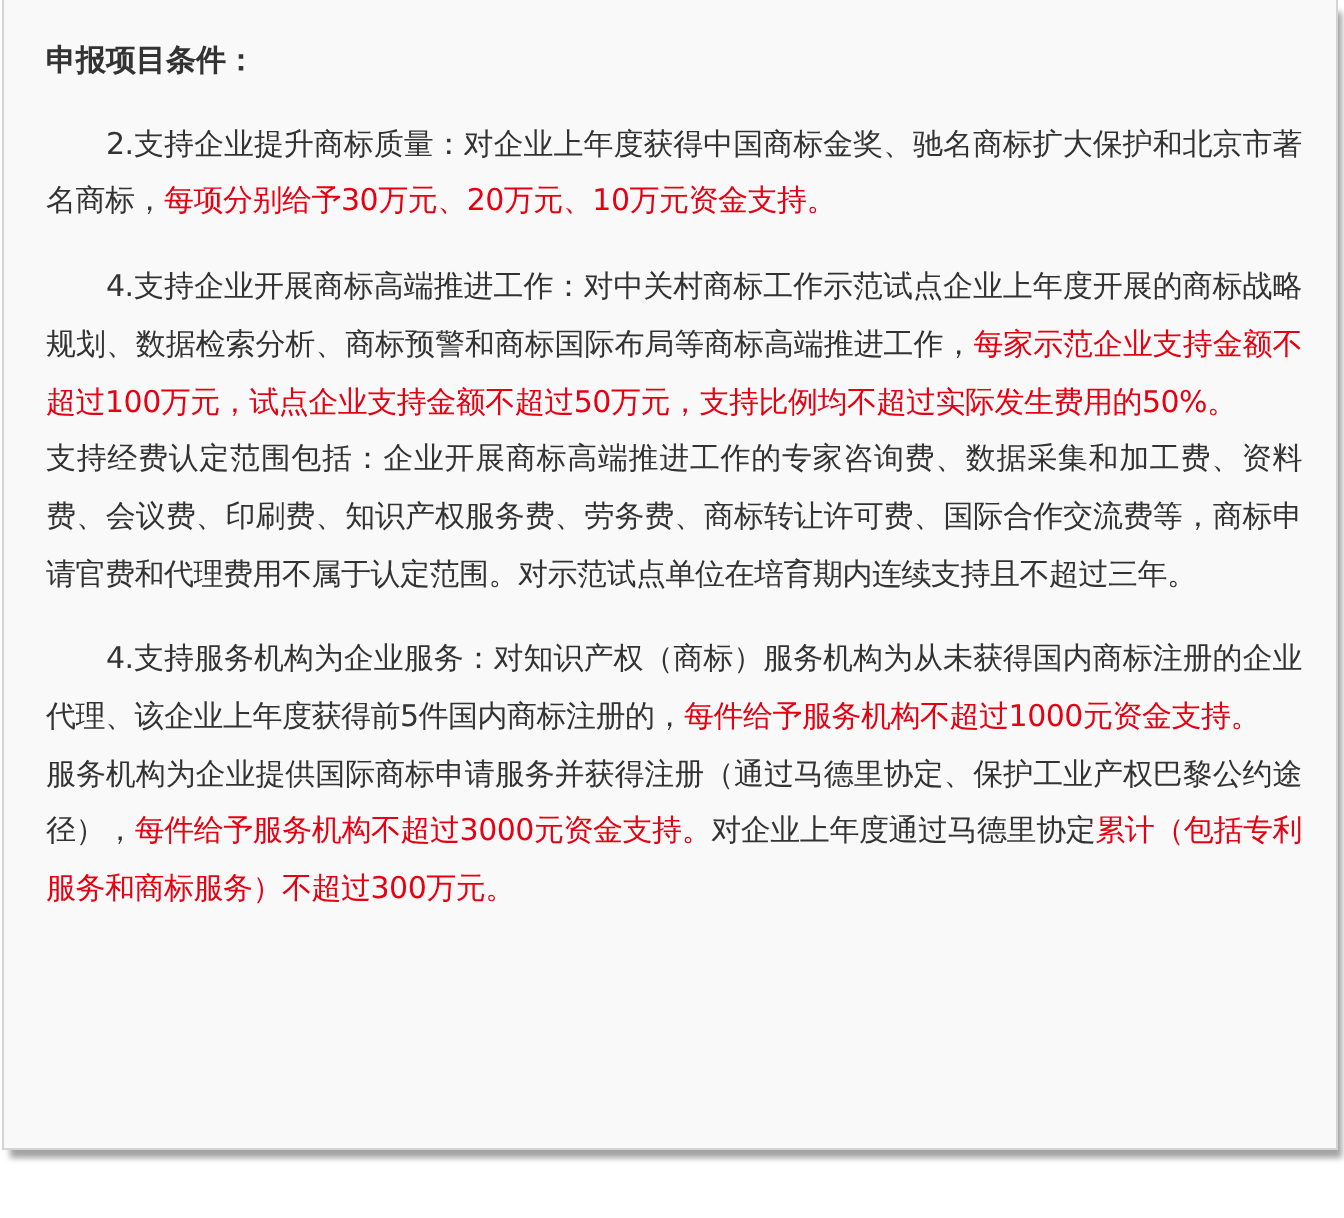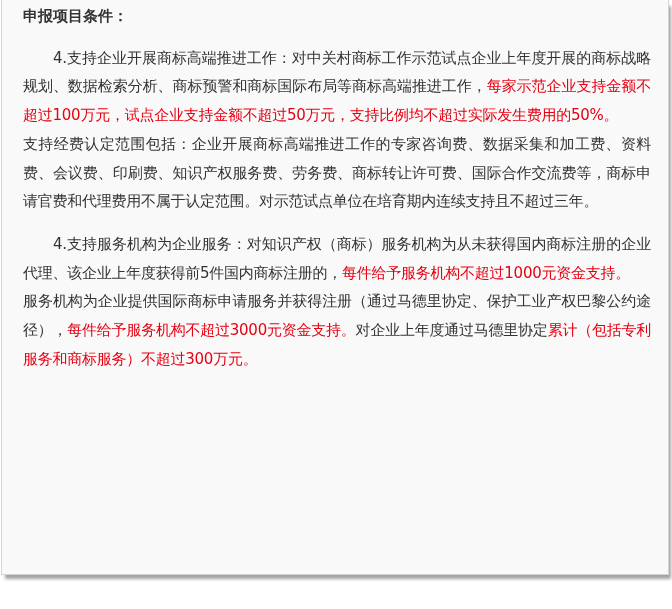--- a/index.html
+++ b/index.html
@@ -21,21 +21,21 @@
       width: 666px;
       height: 574px;
       background: #f9f9f9;
       border: 1px solid #d4d4d4;
       border-top: none;
       box-shadow: 3px 5px 3px -1px #a3a3a3;
     }
     .content {
       position: absolute;
       left: 21px;
-      top: 2px;
+      top: 16px;
       width: 628px;
       color: #333333;
       font-size: 15px;
       line-height: 28.7px;
     }
     .title {
       font-weight: bold;
       margin: 0 0 13px 0;
       letter-spacing: 0px;
     }
@@ -50,18 +50,19 @@
     }
   </style>
 </head>
 <body>
 
 <div class="box">
   <div class="content">
     <div class="title">申报项目条件：</div>
 
 
+    <p class="para"><span>2.支持企业提升商标质量：对企业上年度获得中国商标金奖、驰名商标扩大保护和北京市著名商标，</span><span class="red">每项分别给予30万元、20万元、10万元资金支持。</span></p>
 
     <p class="para"><span>4.支持企业开展商标高端推进工作：对中关村商标工作示范试点企业上年度开展的商标战略规划、数据检索分析、商标预警和商标国际布局等商标高端推进工作，</span><span class="red">每家示范企业支持金额不超过100万元，试点企业支持金额不超过50万元，支持比例均不超过实际发生费用的50%。</span><br><span>支持经费认定范围包括：企业开展商标高端推进工作的专家咨询费、数据采集和加工费、资料费、会议费、印刷费、知识产权服务费、劳务费、商标转让许可费、国际合作交流费等，商标申请官费和代理费用不属于认定范围。对示范试点单位在培育期内连续支持且不超过三年。</span></p>
 
     <p class="para"><span>4.支持服务机构为企业服务：对知识产权（商标）服务机构为从未获得国内商标注册的企业代理、该企业上年度获得前5件国内商标注册的，</span><span class="red">每件给予服务机构不超过1000元资金支持。</span><br><span>服务机构为企业提供国际商标申请服务并获得注册（通过马德里协定、保护工业产权巴黎公约途径），</span><span class="red">每件给予服务机构不超过3000元资金支持。</span><span>对企业上年度通过马德里协定</span><span class="red">累计（包括专利服务和商标服务）不超过300万元。</span></p>
   </div>
 </div>
 
 </body></html>

